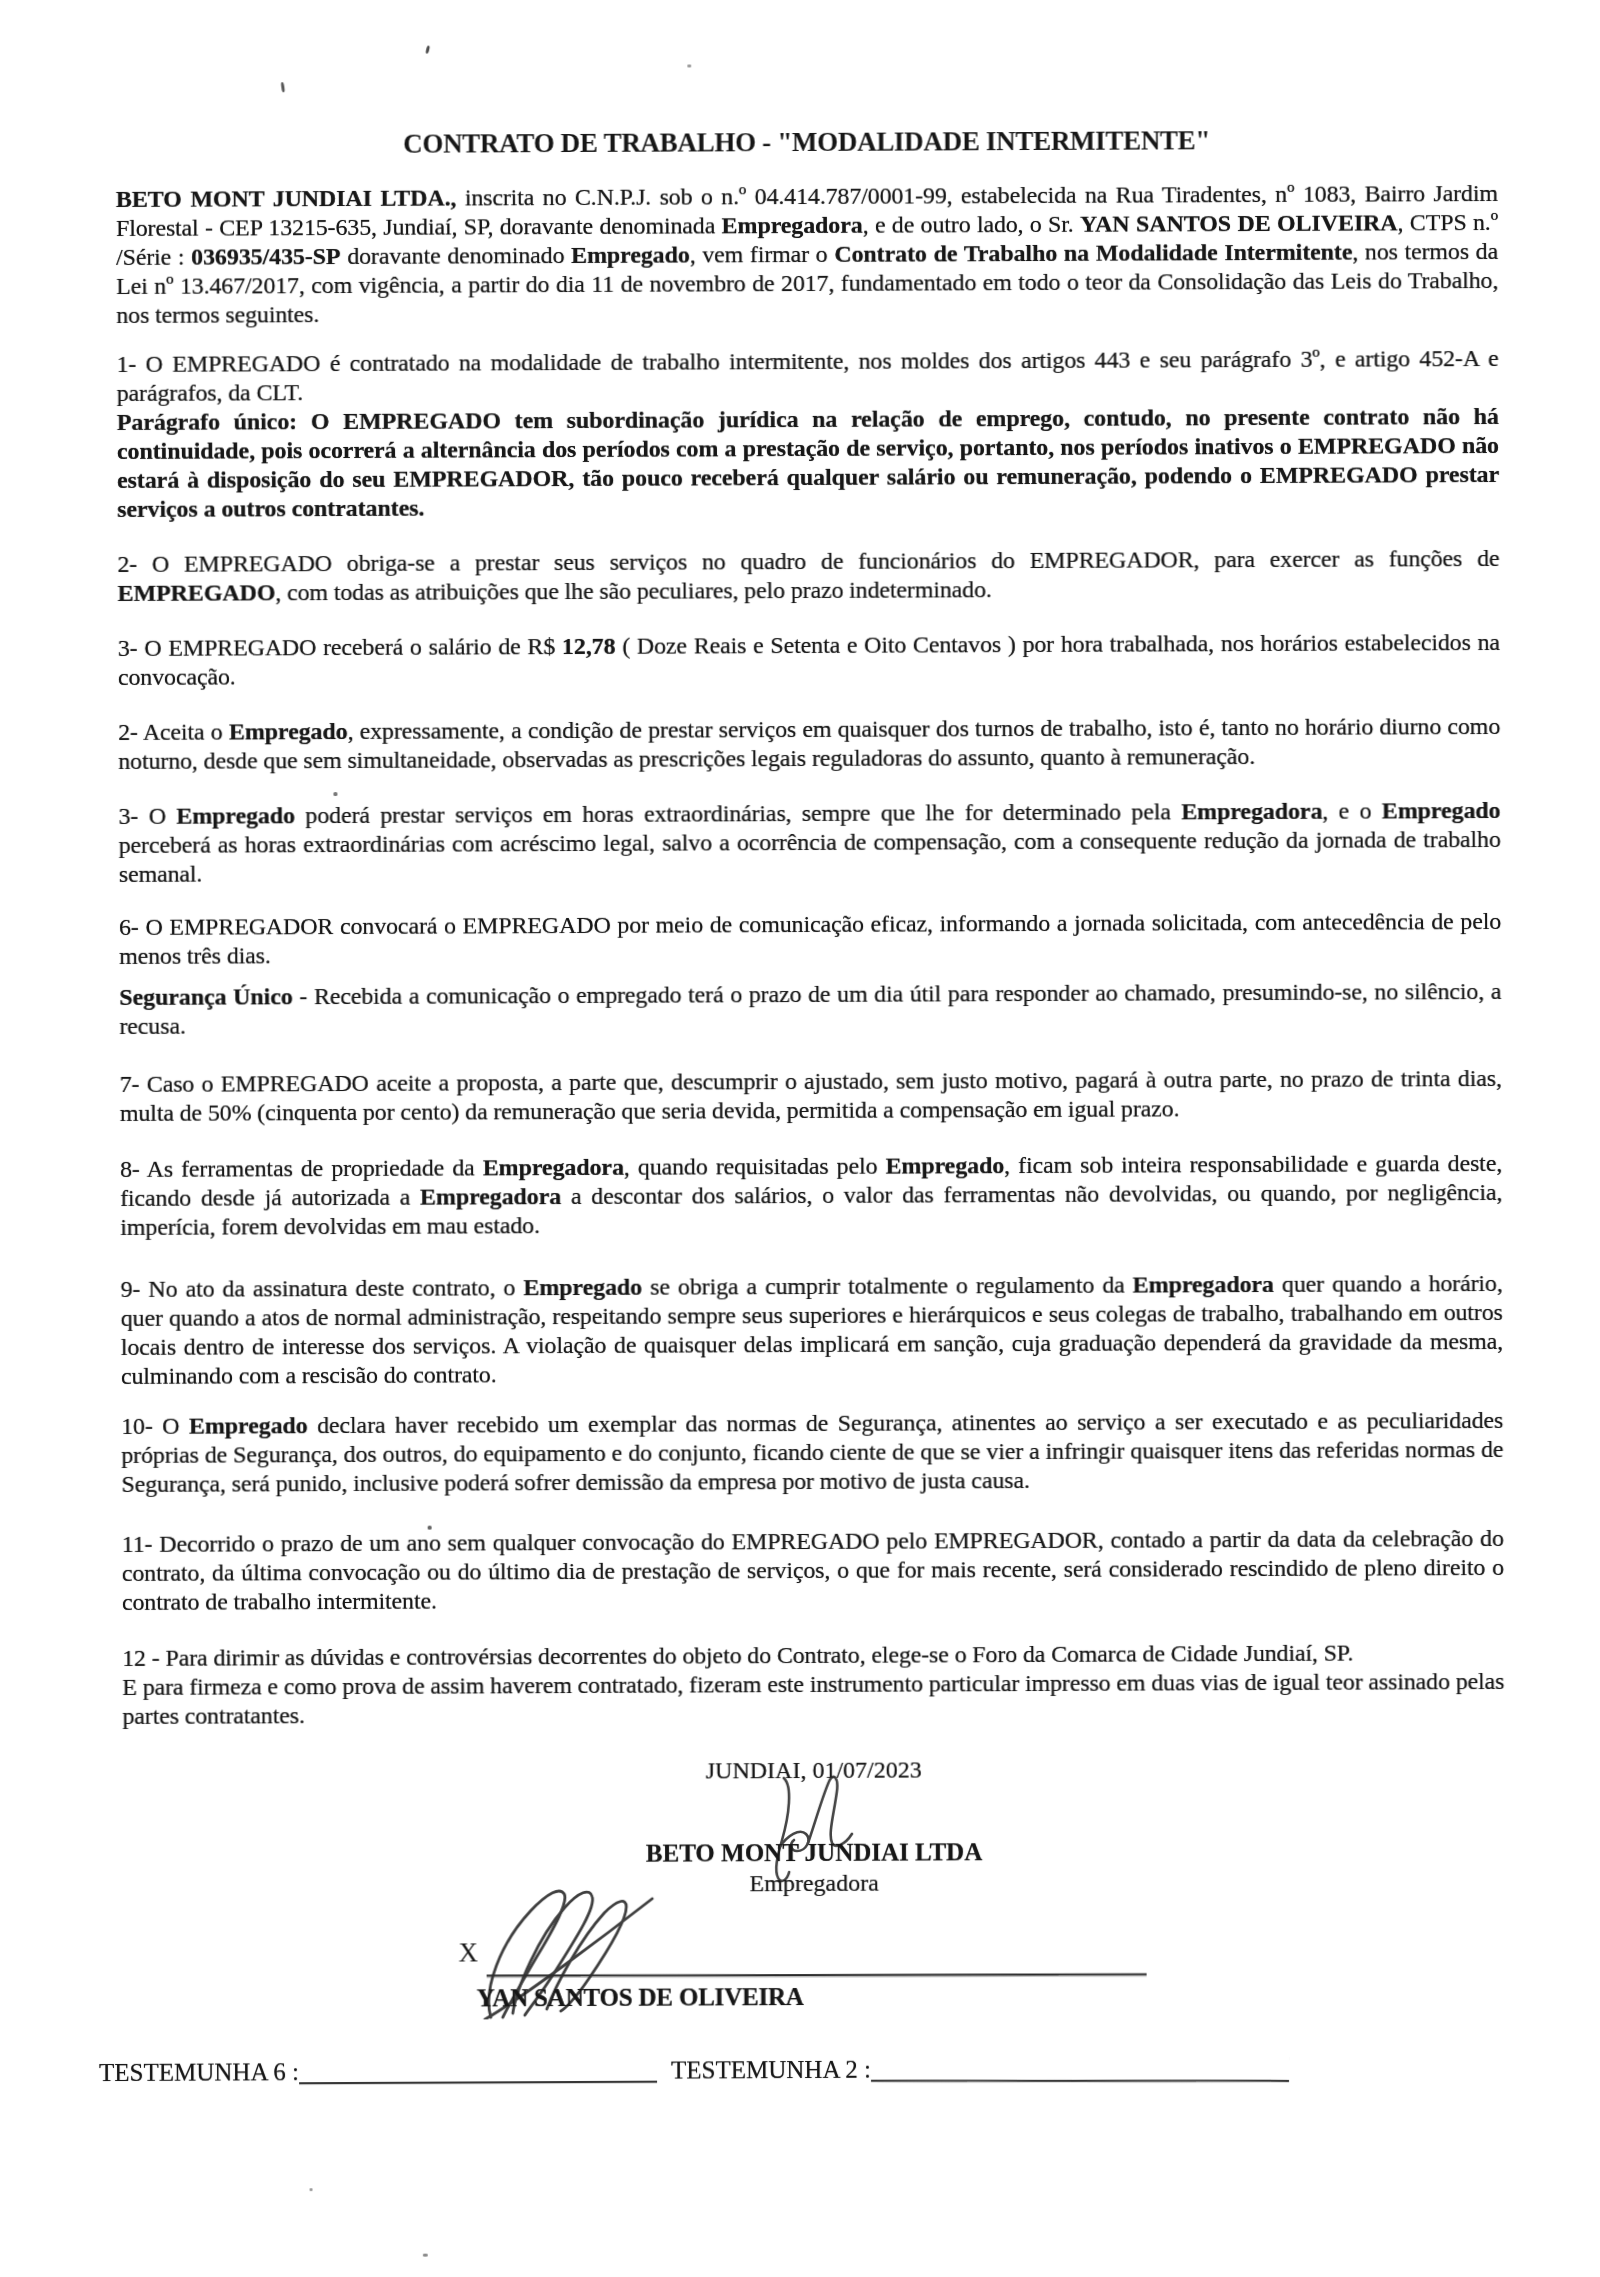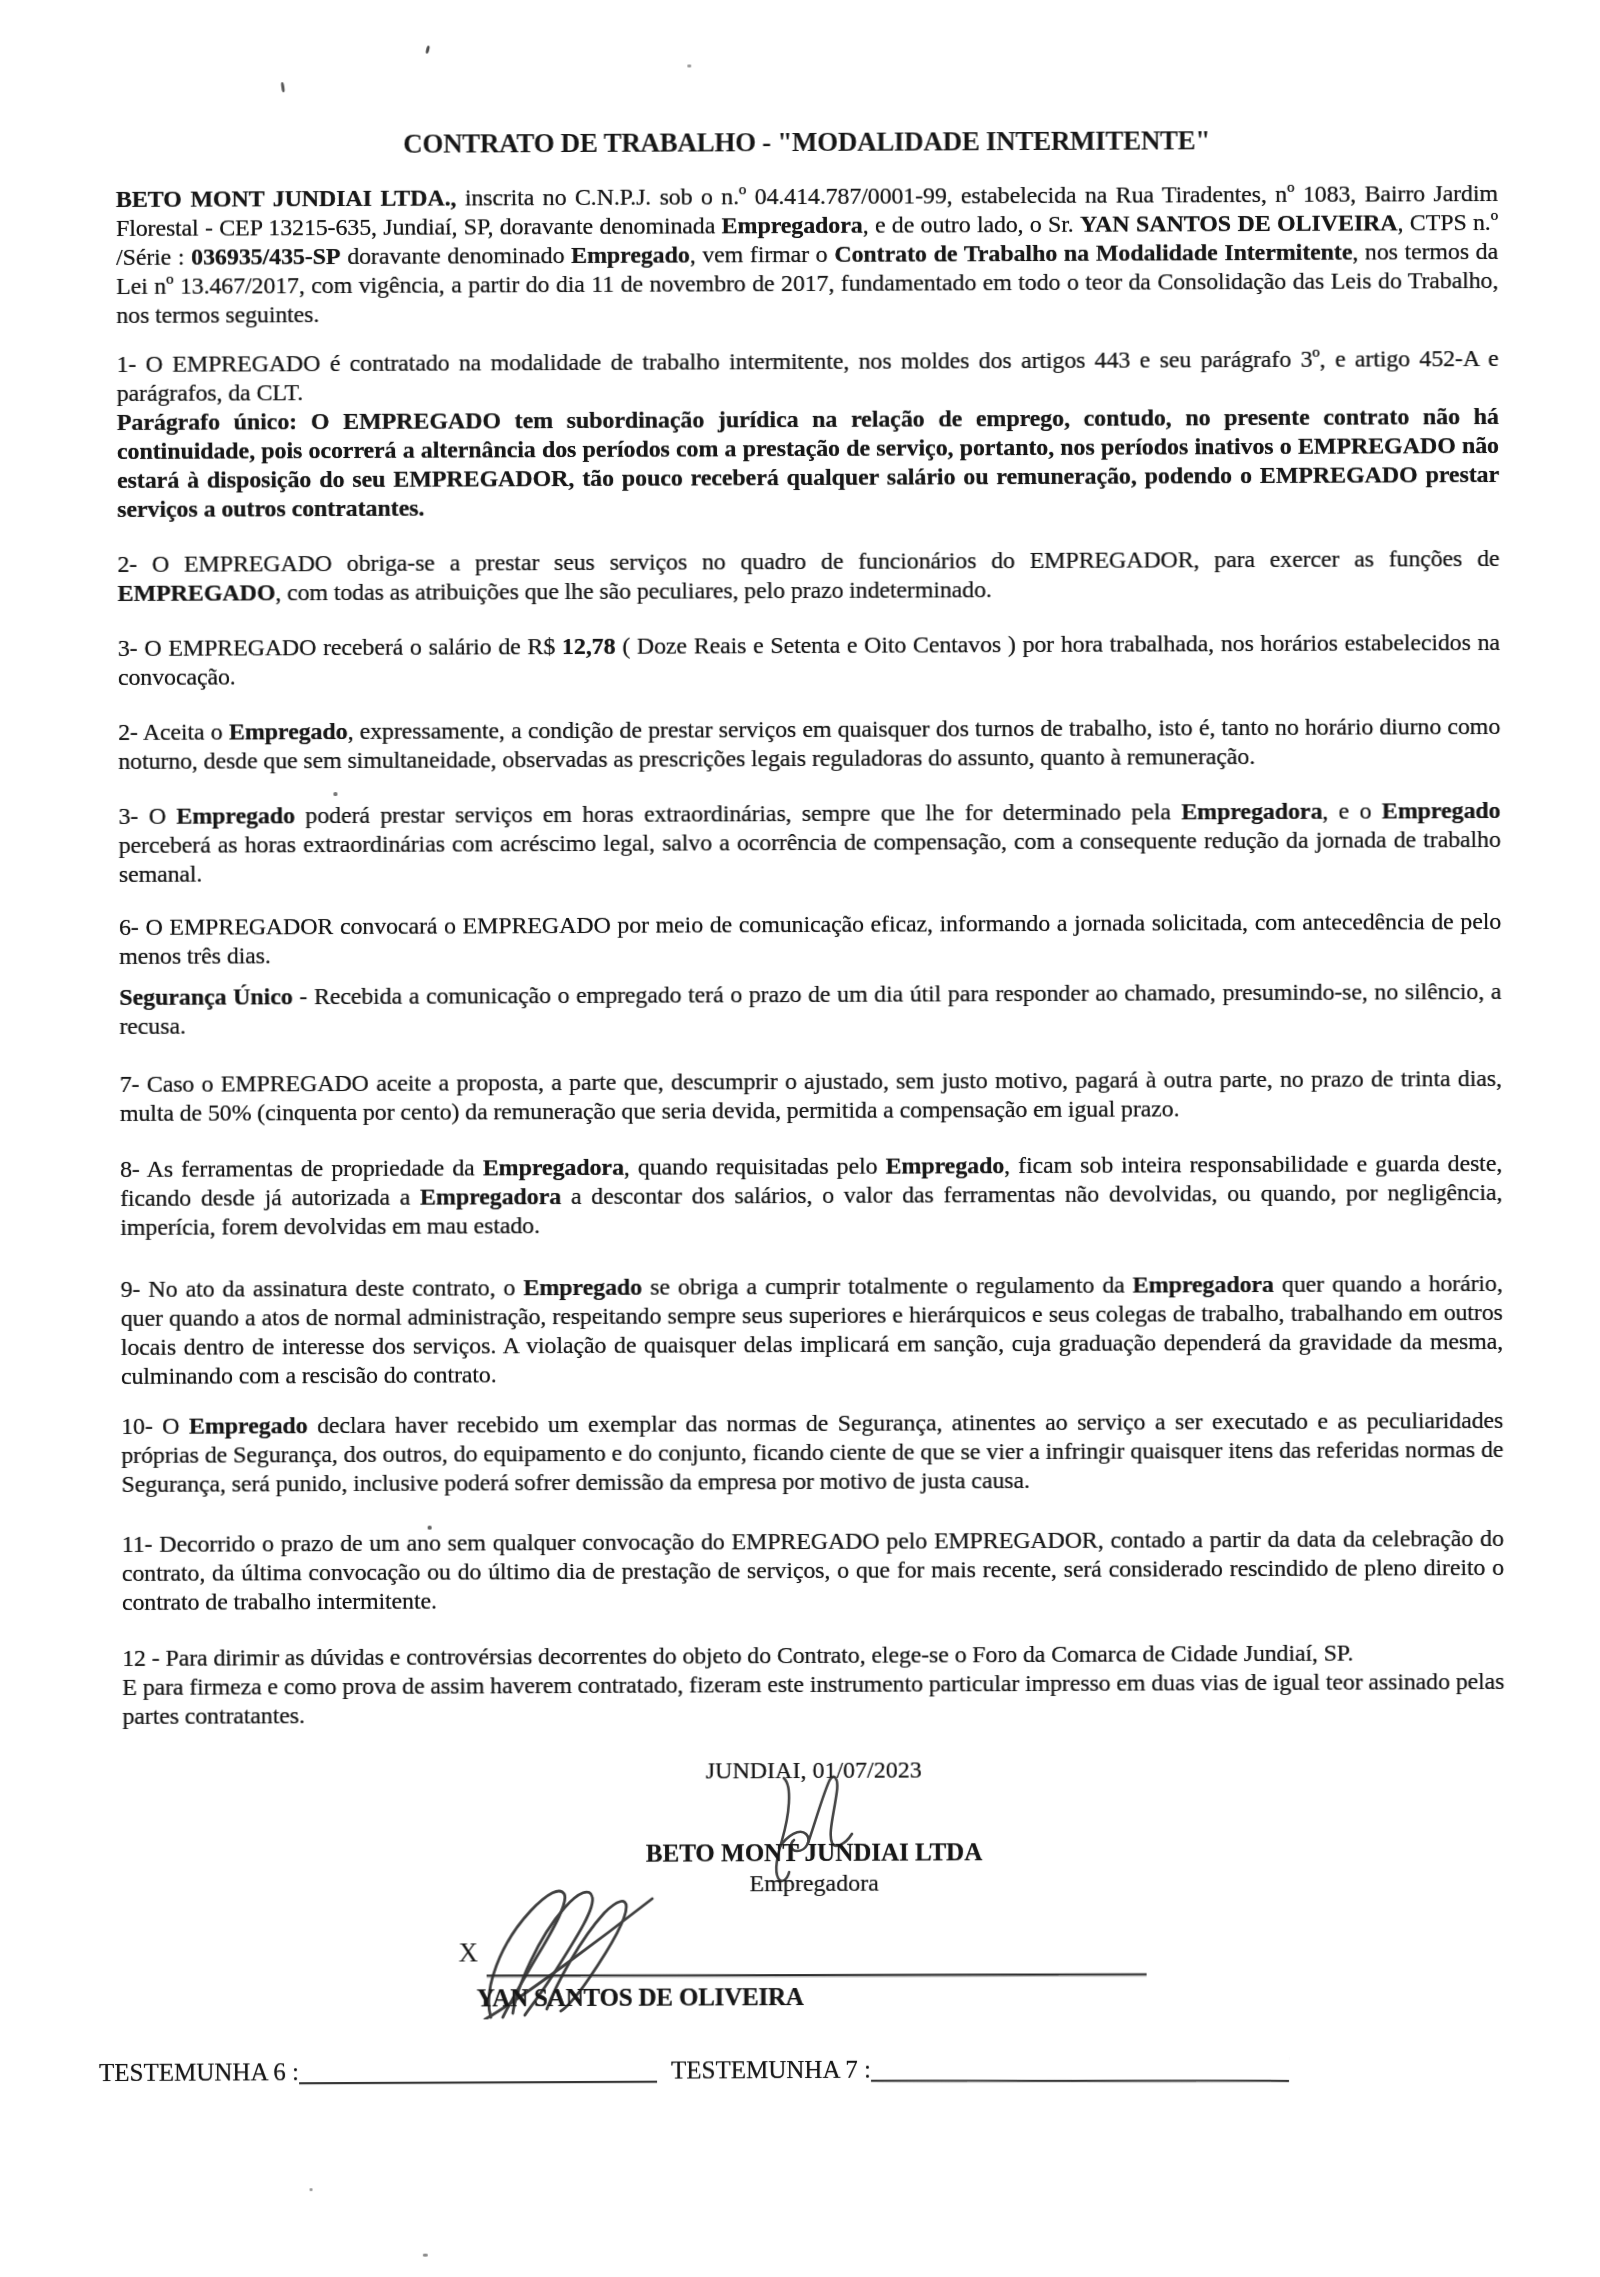--- a/index.html
+++ b/index.html
@@ -140,21 +140,21 @@
         <path d="M86 128 C 96 102 120 58 144 32 C 157 19 166 17 166 26 C 166 39 148 69 128 98 C 115 117 104 128 100 130"></path>
         <path d="M24 138 C 60 118 148 52 192 18"></path>
       </g>
     </svg>
 
     <div class="abs x-mark">X</div>
     <div class="abs sig-line"></div>
     <div class="abs employee-name">YAN SANTOS DE OLIVEIRA</div>
 
     <div class="abs witness-row">
-      <span>TESTEMUNHA 6 :</span><span class="wline w1"></span><span class="wgap"></span><span>TESTEMUNHA 7 :</span><span class="wline w2"></span>
+      <span>TESTEMUNHA 6 :</span><span class="wline w1"></span><span class="wgap"></span><span>TESTEMUNHA 2 :</span><span class="wline w2"></span>
     </div>
 
     <div class="speck sp1"></div>
     <div class="speck sp2"></div>
     <div class="speck sp3"></div>
     <div class="speck sp4"></div>
     <div class="speck sp5"></div>
     <div class="speck sp6"></div>
     <div class="speck sp7"></div>
   </div>

